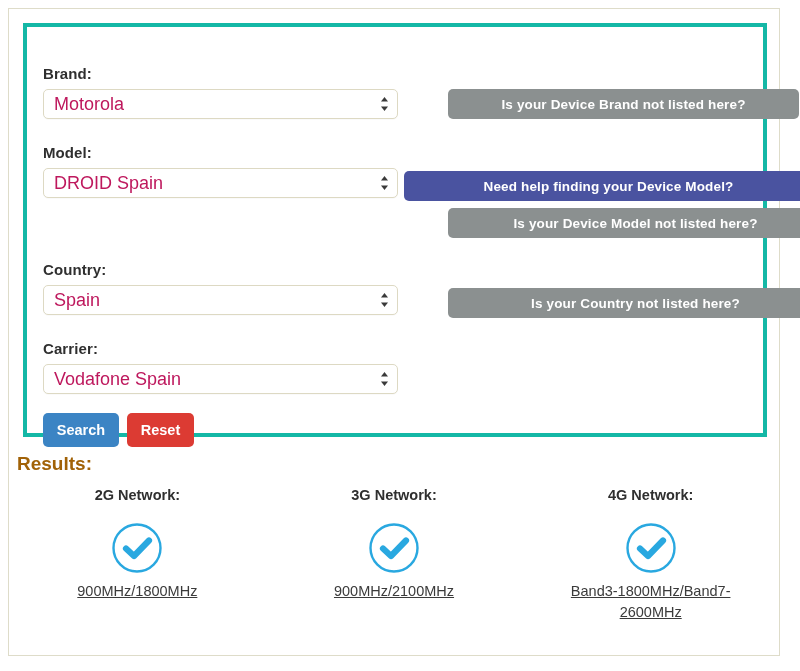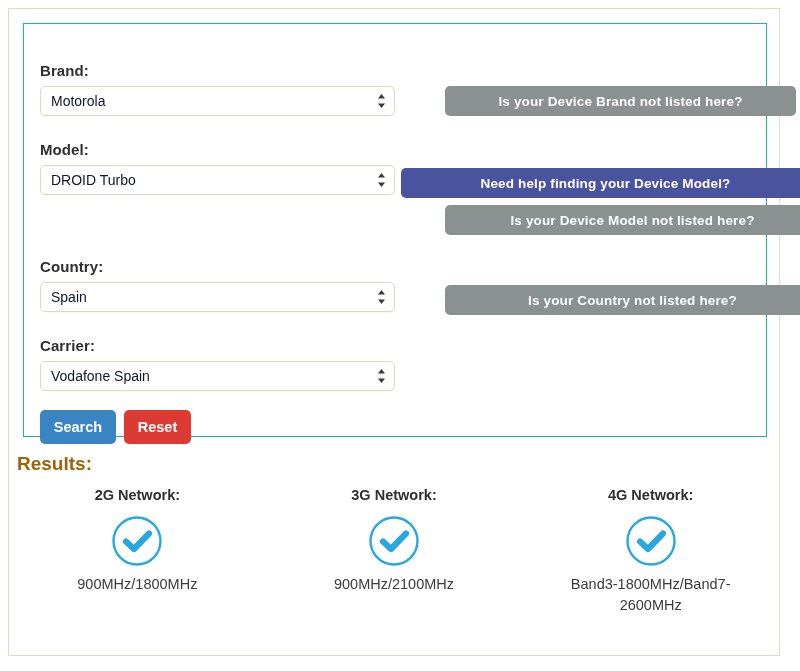--- a/index.html
+++ b/index.html
@@ -35,21 +35,21 @@
     box-sizing: border-box;
   }
 
   
   .form-panel {
     position: absolute;
     left: 14px;
     top: 14px;
     width: 744px;
     height: 414px;
-    border: 1px solid #14b8a6;
+    border: 4px solid #14b8a6;
     background: #ffffff;
     box-sizing: border-box;
   }
 
   .field-label {
     position: absolute;
     font-size: 15px;
     font-weight: bold;
     color: #2f2f2f;
     letter-spacing: 0.1px;
@@ -63,22 +63,22 @@
     height: 30px;
   }
   .select-box {
     width: 100%;
     height: 100%;
     box-sizing: border-box;
     border: 1px solid #ddd9c3;
     border-radius: 5px;
     background: #ffffff;
     font-family: "Liberation Sans", sans-serif;
-    font-size: 14px;
-    color: #0f172a;
+    font-size: 18px;
+    color: #be185d;
     padding: 0 28px 0 10px;
     line-height: 28px;
     white-space: nowrap;
     overflow: hidden;
     box-shadow: 0 1px 0 rgba(0,0,0,0.02);
   }
   .stepper {
     position: absolute;
     right: 9px;
     top: 50%;
@@ -153,35 +153,36 @@
     display: flex;
     flex-direction: column;
     align-items: center;
     padding: 0 6px;
     box-sizing: border-box;
   }
   .result-title {
     font-size: 14.5px;
     font-weight: bold;
     color: #2f2f2f;
-    margin-bottom: 12px;
+    margin-bottom: 19px;
     white-space: nowrap;
   }
   .check-icon {
     width: 52px;
     height: 52px;
     margin-bottom: 7px;
   }
   .check-icon svg { display: block; }
   .result-bands {
     font-size: 14.5px;
     color: #3b3b3b;
     text-align: center;
     line-height: 1.45;
     max-width: 190px;
+    text-decoration: underline;
   }
 </style>
 </head>
 <body>
 
 <div id="app">
 
   <div class="outer-card">
 
     <div class="form-panel">
@@ -196,21 +197,21 @@
             <path d="M4.5 15 L8 10.4 L1 10.4 Z" fill="#3a3a3a"></path>
           </svg>
         </span>
       </div>
 
       <div class="pill-btn pill-gray" style="left:377px; top:62px; width:351px;">Is your Device Brand not listed here?</div>
 
       <div class="field-label" style="left:16px; top:117px;">Model:</div>
 
       <div class="select-wrap" style="left:16px; top:141px;">
-        <div class="select-box" title="Select Model">DROID Turbo</div>
+        <div class="select-box" title="Select Model">DROID Spain</div>
         <span class="stepper">
           <svg width="9" height="16" viewBox="0 0 9 16">
             <path d="M4.5 1 L8 5.6 L1 5.6 Z" fill="#3a3a3a"></path>
             <path d="M4.5 15 L8 10.4 L1 10.4 Z" fill="#3a3a3a"></path>
           </svg>
         </span>
       </div>
 
       <div class="pill-btn pill-indigo" style="left:377px; top:144px; width:409px;">Need help finding your Device Model?</div>
 

